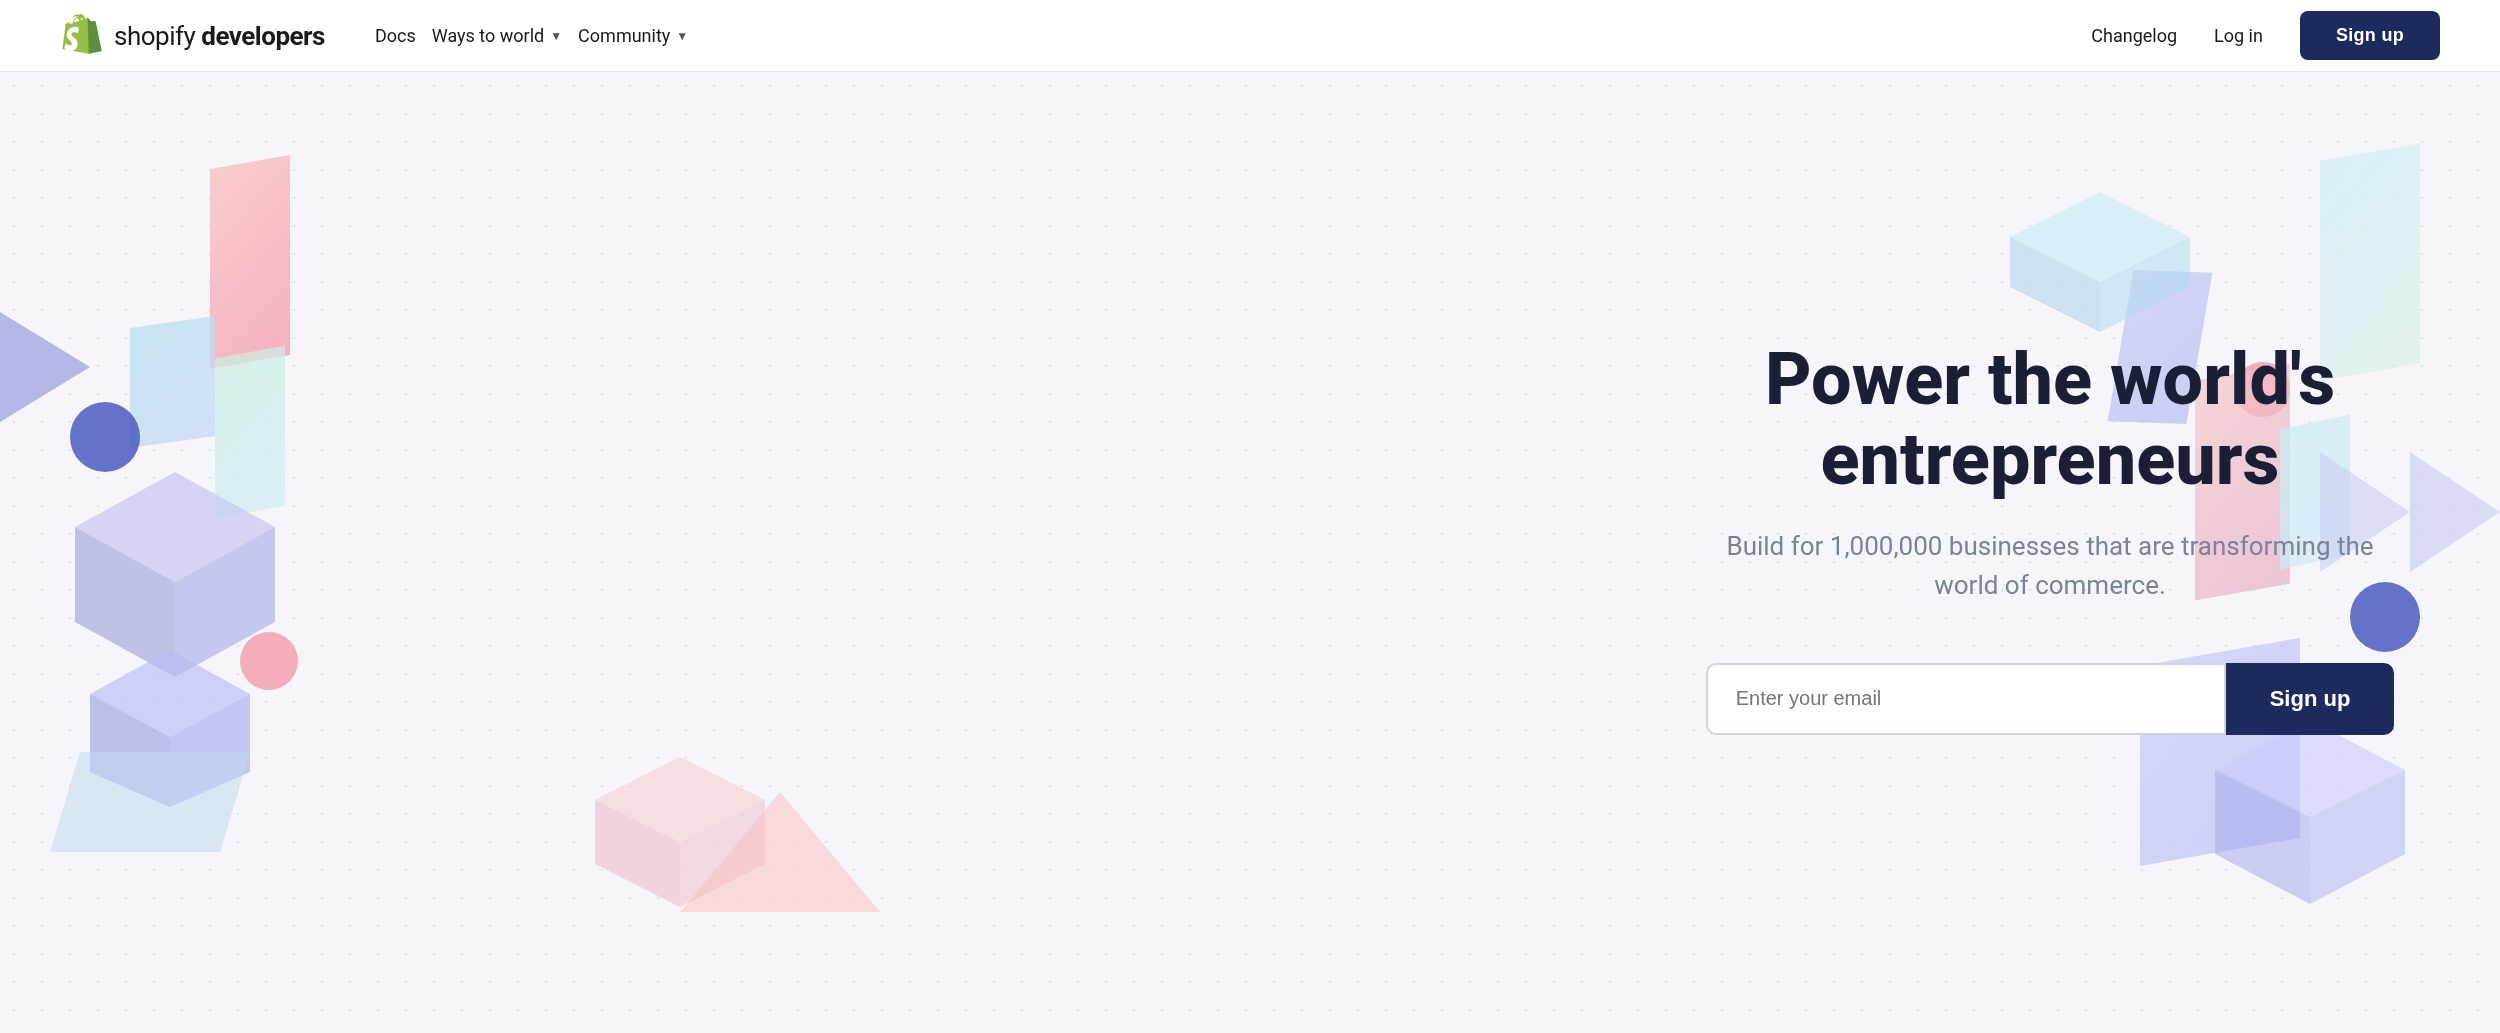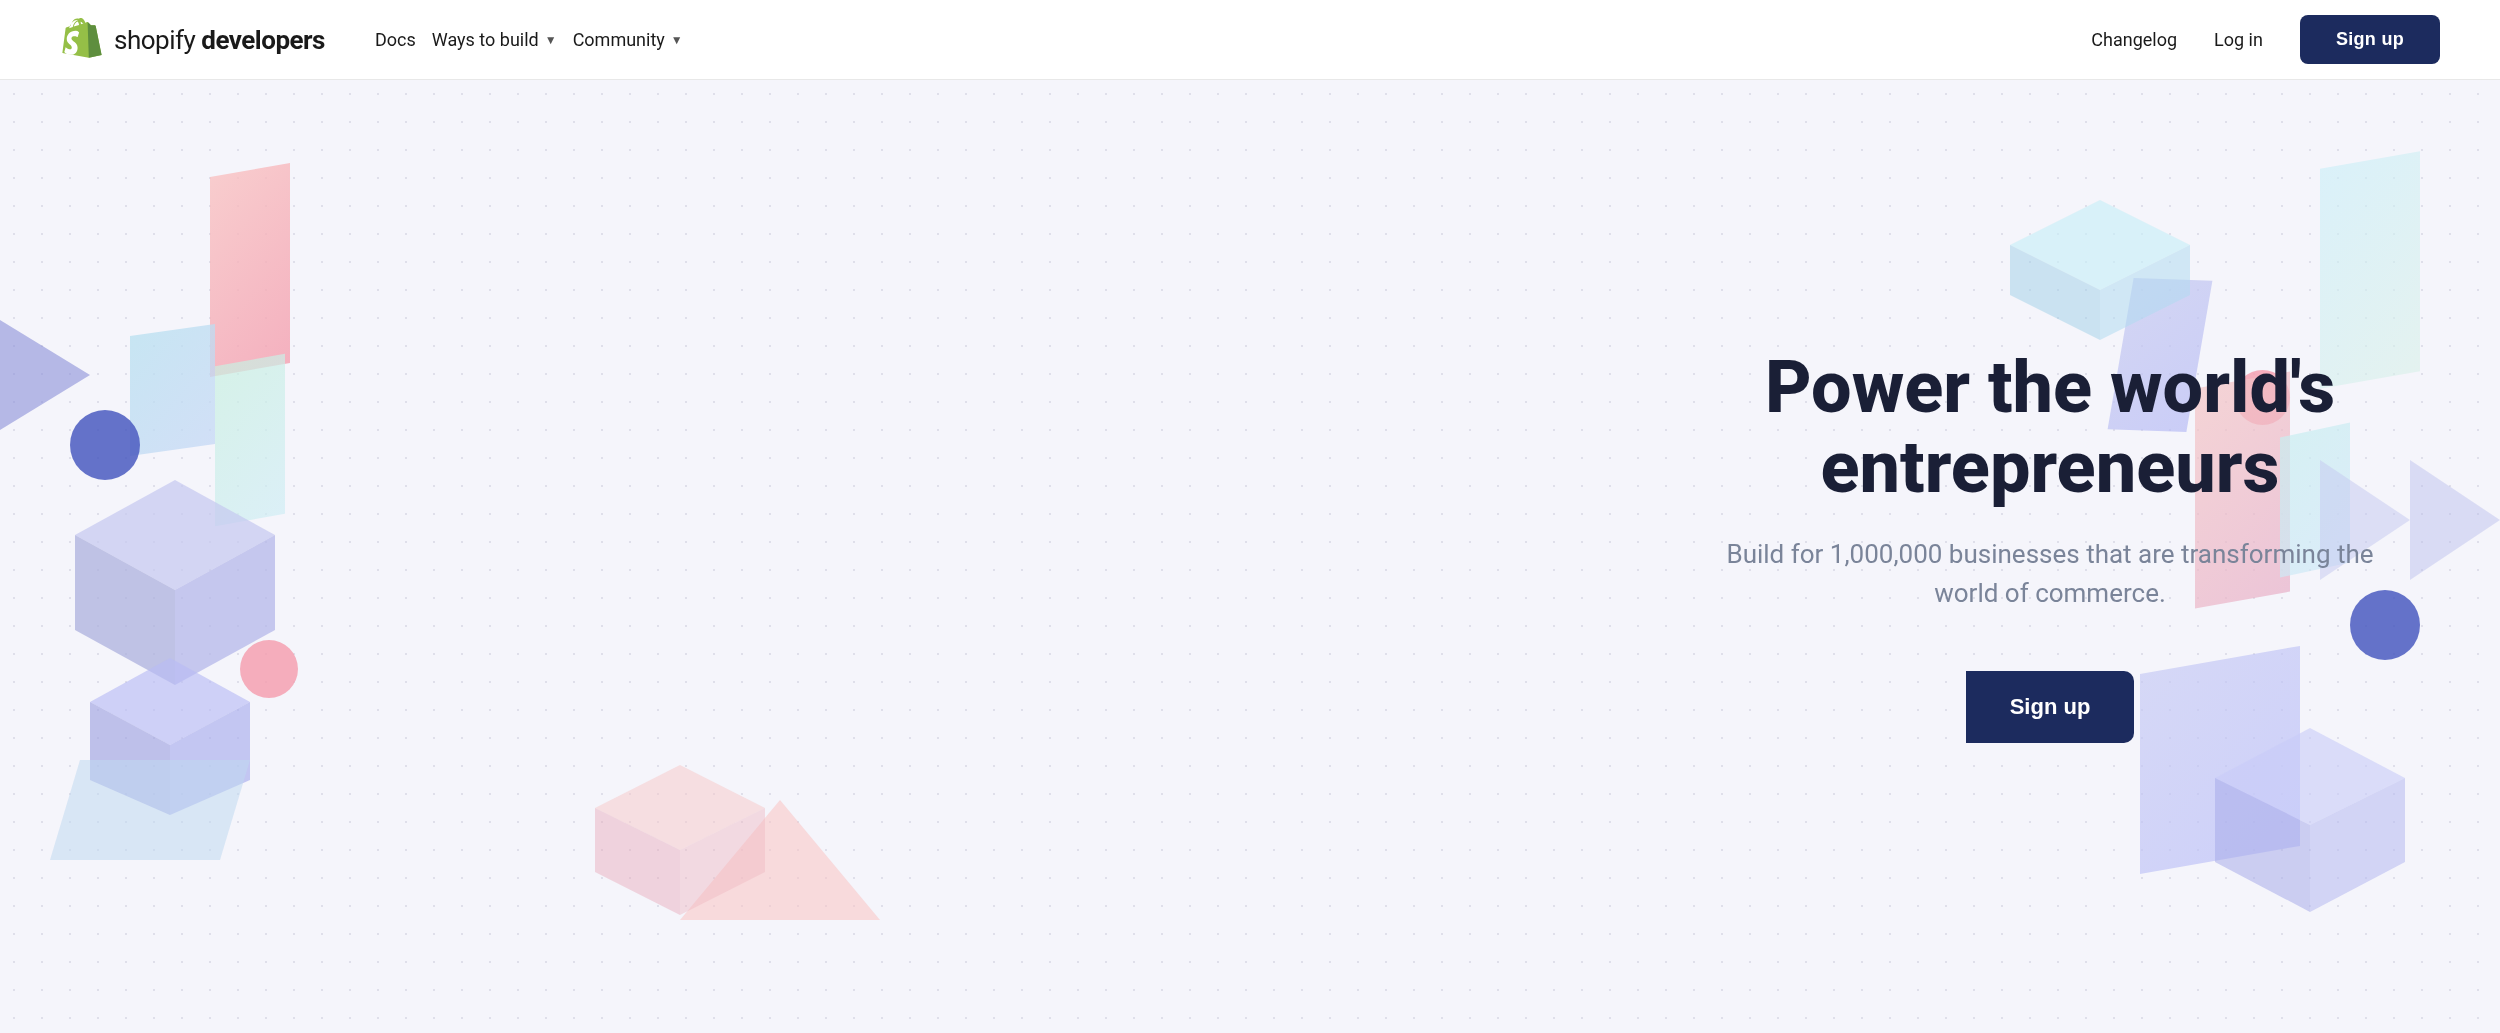--- a/index.html
+++ b/index.html
@@ -12,21 +12,21 @@
       overflow-x: hidden;
     }
 
     
     .navbar {
       display: flex;
       align-items: center;
       justify-content: space-between;
       background: #ffffff;
       padding: 0 60px;
-      height: 80px;
+      height: 72px;
       border-bottom: 1px solid #e8e8e8;
       position: relative;
       z-index: 10;
     }
 
     .navbar-left {
       display: flex;
       align-items: center;
       gap: 50px;
     }
@@ -361,21 +361,21 @@
         <path d="M21.3 18.5L19.5 24.3C19.5 24.3 17.5 23.3 15.2 23.3C11.8 23.3 11.6 25.5 11.6 26.1C11.6 29.5 19.4 30.8 19.4 37.8C19.4 43.3 15.9 46.9 11.1 46.9C5.4 46.9 2.5 43.3 2.5 43.3L4.2 37.3C4.2 37.3 7.2 39.9 9.7 39.9C11.3 39.9 12 38.7 12 37.8C12 33.4 5.6 33.2 5.6 26.8C5.6 21.4 9.4 16.1 17.2 16.1C20.2 16.1 21.3 18.5 21.3 18.5Z" fill="white"></path>
       </svg>
       <span class="logo-text">
         <span>shopify </span><strong>developers</strong>
       </span>
     </div>
 
     <div class="nav-links">
       <a class="nav-link">Docs</a>
       <a class="nav-link">
-        <span>Ways to build</span>
+        <span>Ways to world</span>
         <span class="chevron">▼</span>
       </a>
       <a class="nav-link">
         <span>Community</span>
         <span class="chevron">▼</span>
       </a>
     </div>
   </div>
 
   <div class="navbar-right">
@@ -451,17 +451,18 @@
     </svg>
 
   </div>
 
   <div class="hero-content">
     <h1 class="hero-title">Power the world's entrepreneurs</h1>
     <p class="hero-subtitle">
       Build for 1,000,000 businesses that are transforming the<br>world of commerce.
     </p>
     <div class="hero-form">
+      <input class="hero-email-input" type="email" placeholder="Enter your email" style="">
       <button class="btn-signup-hero">Sign up</button>
     </div>
   </div>
 
 </section>
 
 </body></html>

